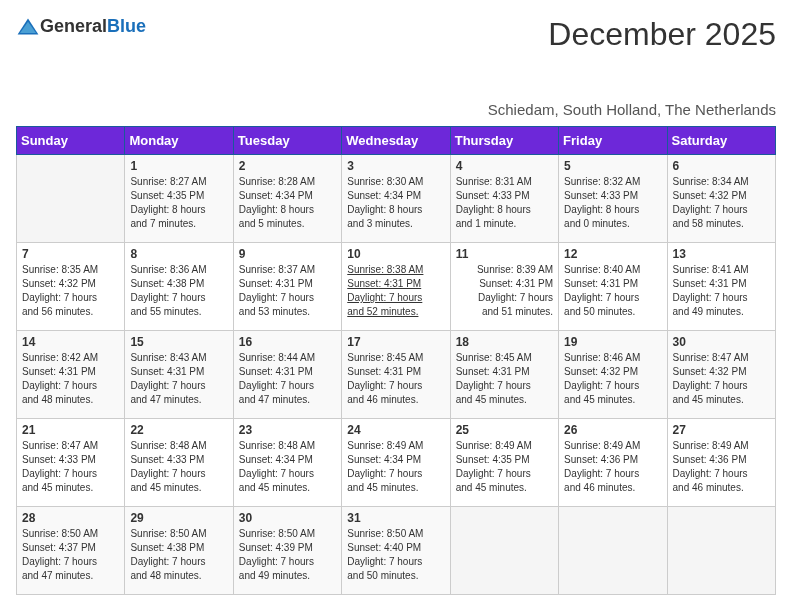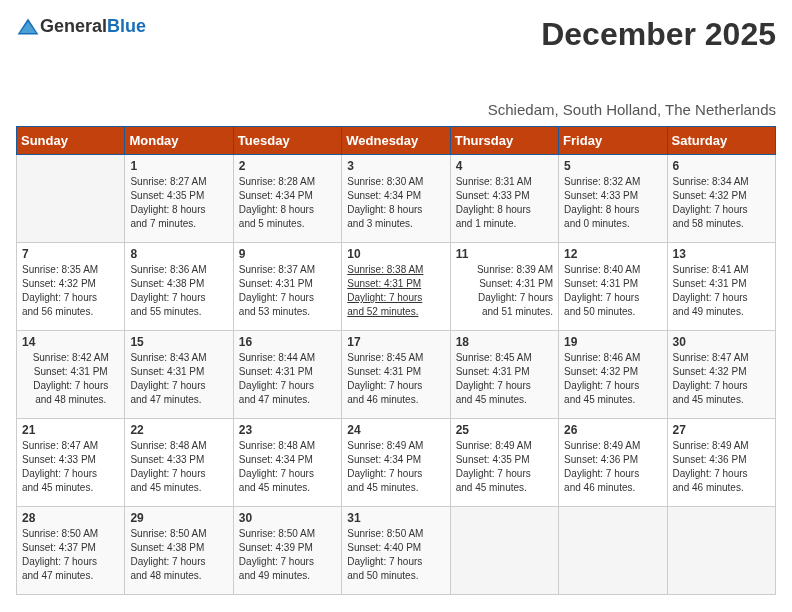--- a/index.html
+++ b/index.html
@@ -32,34 +32,34 @@
     }
     .logo-icon {
       width: 24px;
       height: 20px;
     }
     .title-area {
       text-align: right;
     }
     .month-title {
       font-size: 32px;
-      font-weight: bold;
+      font-weight: normal;
       color: #333;
     }
     .location-title {
       font-size: 15px;
       color: #555;
       margin-top: 48px;
     }
     table {
       width: 100%;
       border-collapse: collapse;
     }
     thead th {
-      background-color: #c2410c;
+      background-color: #6d28d9;
       color: white;
       font-size: 13px;
       padding: 6px 4px;
       text-align: left;
       border: 1px solid #1a5a9a;
     }
     tbody td {
       vertical-align: top;
       border: 1px solid #ccc;
       padding: 4px 5px;
@@ -211,21 +211,21 @@
           <div class="day-number">13</div>
           <div class="cell-content" style="white-space: pre-line;">Sunrise: 8:41 AM
 Sunset: 4:31 PM
 Daylight: 7 hours
 and 49 minutes.</div>
         </td>
       </tr>
       <tr>
         <td>
           <div class="day-number">14</div>
-          <div class="cell-content" style="white-space: pre-line; text-align: center;">Sunrise: 8:42 AM
+          <div class="cell-content" style="white-space: pre-line;">Sunrise: 8:42 AM
 Sunset: 4:31 PM
 Daylight: 7 hours
 and 48 minutes.</div>
         </td>
         <td>
           <div class="day-number">15</div>
           <div class="cell-content" style="white-space: pre-line;">Sunrise: 8:43 AM
 Sunset: 4:31 PM
 Daylight: 7 hours
 and 47 minutes.</div>

